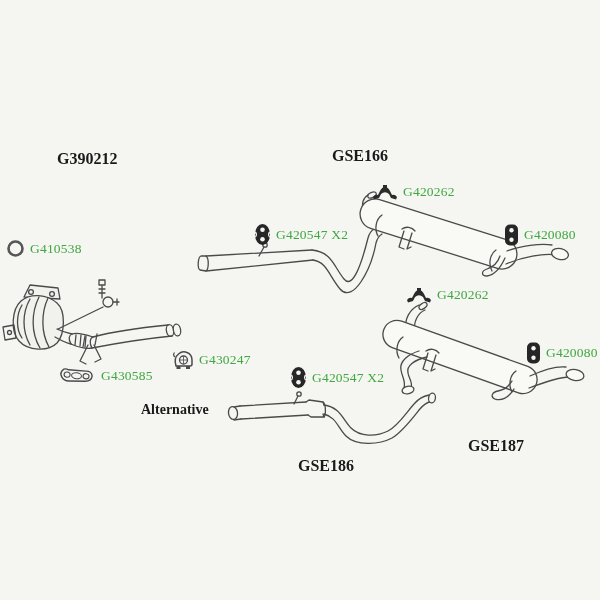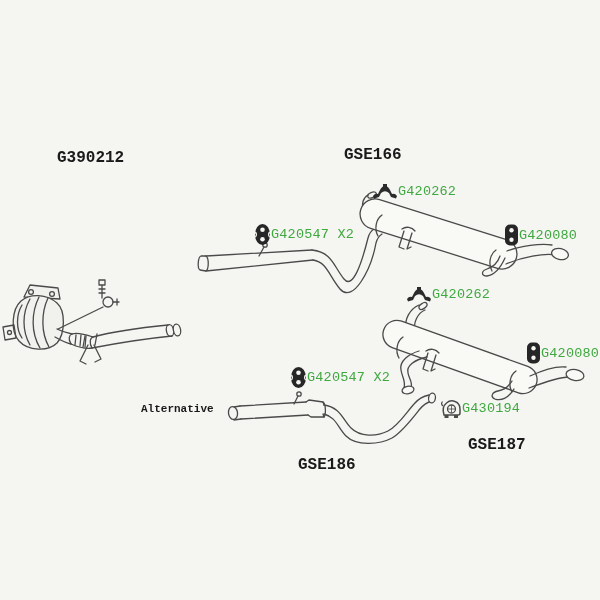--- a/index.html
+++ b/index.html
@@ -1,35 +1,36 @@
 <!DOCTYPE html>
 <html style="--bg: #f5f5f2; --green: #3fa83f; --ink: #1a1a1a;"><head>
 <meta charset="utf-8">
 <style>
   html,body{margin:0;padding:0;}
   #stage{
     position:relative;
     width:600px;height:600px;
     background:var(--bg,#f5f5f2);
-    font-family:Liberation Mono, monospace;
+    font-family:Liberation Serif, serif;
     overflow:hidden;
   }
   .group-label{
     position:absolute;
     font-weight:bold;
     font-size:16px;
     color:var(--ink,#1a1a1a);
     white-space:nowrap;
     line-height:19px;
   }
-  .group-label.small{font-size:11px;}
+  .group-label.small{font-size:14px;}
   .part-row{
     position:absolute;
     display:flex;
     align-items:center;
+    gap:5px;
   }
   .part-num{
     font-size:13.5px;
     color:var(--green,#3fa83f);
     white-space:nowrap;
     letter-spacing:.2px;
   }
   .part-icon{display:block;flex:0 0 auto;}
   #line-art{position:absolute;left:0;top:0;}
 </style>
@@ -129,25 +130,31 @@
         <path d="M323,402 C326,404 326,415 324,417"></path>
 
         <path d="M324,405 C340,407 343,420 351,428 C360,437 376,437 388,431 C398,426 406,413 414,404 C419,398 424,396 429,395"></path>
         <path d="M324,414 C336,417 338,428 346,436 C356,446 379,445 392,438 C402,432 412,419 419,410 C423,405 428,402 432,401"></path>
         <ellipse cx="432" cy="398" rx="3.4" ry="5" transform="rotate(10 432 398)" fill="#f5f5f2"></ellipse>
       </g>
     </g>
   </svg>
 
   <div class="group-label" style="left:57px;top:149px">G390212</div>
-  <div class="group-label" style="left:344px;top:146px">GSE166</div>
+  <div class="group-label" style="left:332px;top:146px">GSE166</div>
   <div class="group-label small" style="left:141px;top:400px">Alternative</div>
   <div class="group-label" style="left:298px;top:456px">GSE186</div>
   <div class="group-label" style="left:468px;top:436px">GSE187</div>
 
+  <div class="part-row" style="left:6px;top:239px">
+    <svg class="part-icon" width="19" height="19" viewBox="0 0 19 19">
+      <circle cx="9.5" cy="9.5" r="7" fill="none" stroke="#565656" stroke-width="2.6"></circle>
+    </svg>
+    <span class="part-num">G410538</span>
+  </div>
 
 
   <div class="part-row" style="left:372px;top:184px">
     <svg class="part-icon" width="26" height="15" viewBox="0 0 26 15">
       <rect x="11" y="0" width="4" height="3" fill="#2b2b2b"></rect>
       <path d="M1,12 Q3,9 6,10 L8,6 Q10,2 13,2 Q16,2 18,6 L20,10 Q23,9 25,12 L24,14.5 L19,13 L17,9 Q13,5.5 9,9 L7,13 L2,14.5 Z" fill="#2b2b2b"></path>
     </svg>
     <span class="part-num">G420262</span>
   </div>
 
@@ -171,46 +178,57 @@
   </div>
 
   <div class="part-row" style="left:406px;top:287px">
     <svg class="part-icon" width="26" height="15" viewBox="0 0 26 15">
       <rect x="11" y="0" width="4" height="3" fill="#2b2b2b"></rect>
       <path d="M1,12 Q3,9 6,10 L8,6 Q10,2 13,2 Q16,2 18,6 L20,10 Q23,9 25,12 L24,14.5 L19,13 L17,9 Q13,5.5 9,9 L7,13 L2,14.5 Z" fill="#2b2b2b"></path>
     </svg>
     <span class="part-num">G420262</span>
   </div>
 
-
-  <div class="part-row" style="left:290px;top:366px">
-    <svg class="part-icon" width="17" height="23" viewBox="0 0 17 23">
-      <ellipse cx="8.5" cy="11.5" rx="7.5" ry="10.5" fill="#262626"></ellipse>
-      <path d="M1.4,9 q2,2.5 0,5 M15.6,9 q-2,2.5 0,5" stroke="#f5f5f2" stroke-width="1.3" fill="none"></path>
-      <circle cx="8.5" cy="6.8" r="2.3" fill="#f5f5f2"></circle>
-      <circle cx="8.5" cy="16.2" r="2.3" fill="#f5f5f2"></circle>
-    </svg>
-    <span class="part-num">G420547 X2</span>
-  </div>
-
-  <div class="part-row" style="left:526px;top:342px">
-    <svg class="part-icon" width="15" height="22" viewBox="0 0 15 22">
-      <rect x="1" y="0.5" width="13" height="21" rx="5" fill="#262626"></rect>
-      <circle cx="7.5" cy="6.3" r="2.2" fill="#f5f5f2"></circle>
-      <circle cx="7.5" cy="15.7" r="2.2" fill="#f5f5f2"></circle>
-    </svg>
-    <span class="part-num">G420080</span>
-  </div>
-
-
-  <div class="part-row" style="left:440px;top:398px">
+  <div class="part-row" style="left:172px;top:349px">
     <svg class="part-icon" width="22" height="21" viewBox="0 0 22 21">
       <path d="M4,17 Q1.5,9 6.5,5 Q10.5,1.5 15,3.5 Q20,5.5 20,11 L20,15 Q20,17 18,17 Z" fill="none" stroke="#4a4a4a" stroke-width="1.5"></path>
       <circle cx="11.5" cy="11" r="4" fill="none" stroke="#4a4a4a" stroke-width="1.3"></circle>
       <path d="M8,11 h7 M11.5,7.5 v7" stroke="#4a4a4a" stroke-width=".8"></path>
       <path d="M3,8 Q.5,6 2.5,3.5" stroke="#4a4a4a" fill="none" stroke-width="1.2"></path>
       <rect x="4.5" y="17" width="4" height="3" fill="#4a4a4a"></rect>
       <rect x="14" y="17" width="4" height="3" fill="#4a4a4a"></rect>
     </svg>
-    <span class="part-num">G430194</span>
-  </div>
+    <span class="part-num">G430247</span>
+  </div>
+
+  <div class="part-row" style="left:290px;top:366px">
+    <svg class="part-icon" width="17" height="23" viewBox="0 0 17 23">
+      <ellipse cx="8.5" cy="11.5" rx="7.5" ry="10.5" fill="#262626"></ellipse>
+      <path d="M1.4,9 q2,2.5 0,5 M15.6,9 q-2,2.5 0,5" stroke="#f5f5f2" stroke-width="1.3" fill="none"></path>
+      <circle cx="8.5" cy="6.8" r="2.3" fill="#f5f5f2"></circle>
+      <circle cx="8.5" cy="16.2" r="2.3" fill="#f5f5f2"></circle>
+    </svg>
+    <span class="part-num">G420547 X2</span>
+  </div>
+
+  <div class="part-row" style="left:526px;top:342px">
+    <svg class="part-icon" width="15" height="22" viewBox="0 0 15 22">
+      <rect x="1" y="0.5" width="13" height="21" rx="5" fill="#262626"></rect>
+      <circle cx="7.5" cy="6.3" r="2.2" fill="#f5f5f2"></circle>
+      <circle cx="7.5" cy="15.7" r="2.2" fill="#f5f5f2"></circle>
+    </svg>
+    <span class="part-num">G420080</span>
+  </div>
+
+  <div class="part-row" style="left:58px;top:365px">
+    <svg class="part-icon" width="38" height="22" viewBox="0 0 38 22">
+      <g transform="rotate(8 19 11)" fill="none" stroke="#4a4a4a">
+        <path d="M5,6 Q1,10 4,14 Q7,18 12,17 L28,15 Q34,14 34,9 Q33,4 27,5 L10,6 Q7,5 5,6 Z" stroke-width="1.4"></path>
+        <ellipse cx="9" cy="11" rx="3" ry="2.6" stroke-width="1.1"></ellipse>
+        <ellipse cx="28" cy="10" rx="3" ry="2.6" stroke-width="1.1"></ellipse>
+        <ellipse cx="18.5" cy="10.8" rx="5" ry="3" stroke-width="1"></ellipse>
+      </g>
+    </svg>
+    <span class="part-num">G430585</span>
+  </div>
+
 
 </div>
 
 </body></html>

